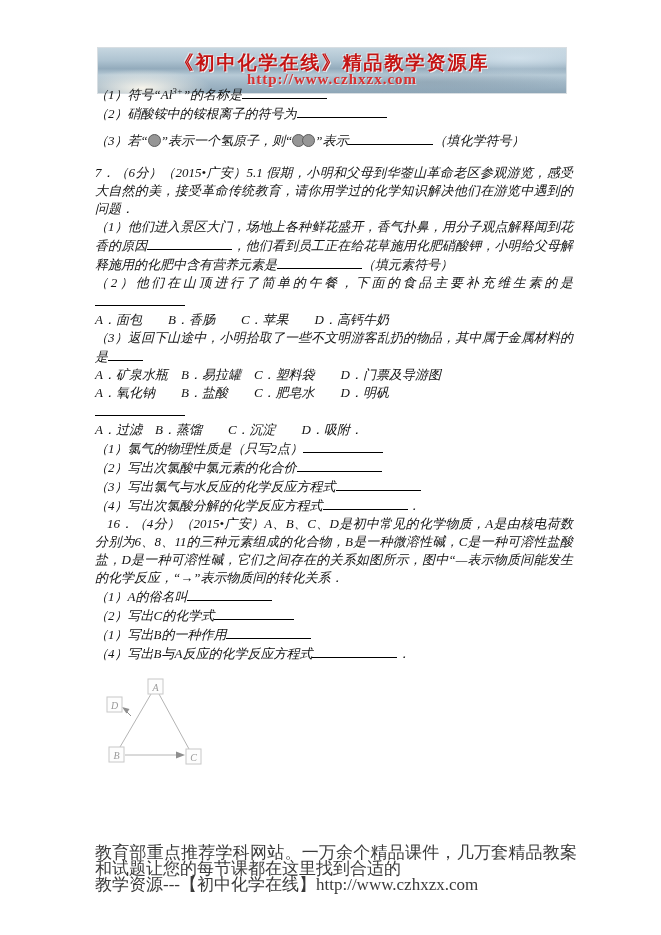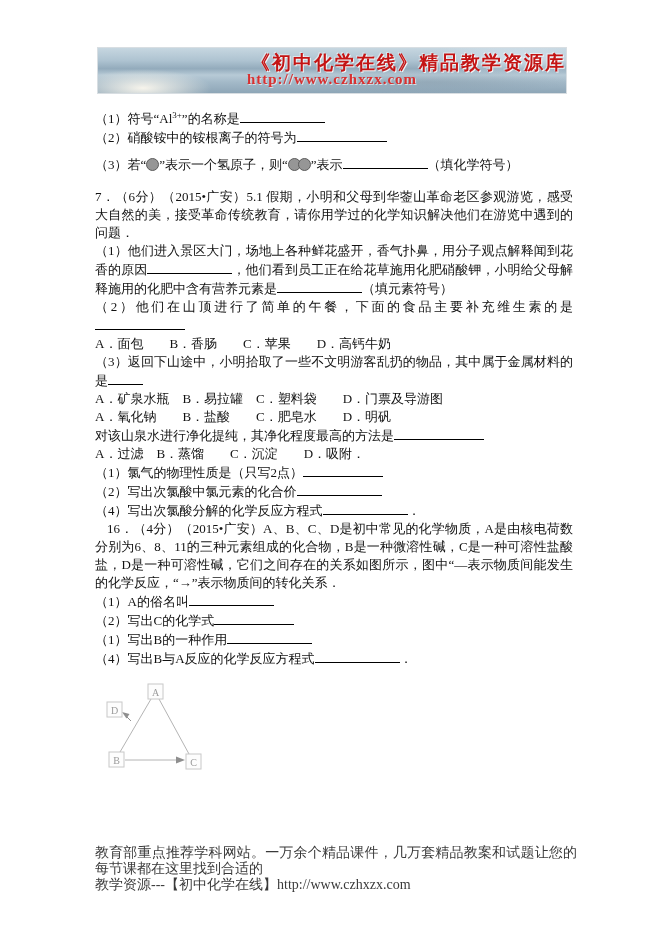--- a/index.html
+++ b/index.html
@@ -8,30 +8,30 @@
   .page{position:relative;width:661px;height:935px;background:#fff;}
 
   
   .banner{position:absolute;left:97px;top:47px;width:468px;height:45px;overflow:hidden;
     background:
       radial-gradient(ellipse 95px 26px at 45px 40px, rgba(252,248,238,.95), rgba(252,248,238,0) 72%),
       radial-gradient(ellipse 130px 22px at 420px 10px, rgba(214,228,238,.85), rgba(214,228,238,0) 75%),
       radial-gradient(ellipse 180px 14px at 330px 34px, rgba(120,140,155,.35), rgba(120,140,155,0) 80%),
       linear-gradient(180deg,#c6d6e0 0%,#aec3d1 28%,#93abbc 46%,#b7cad6 60%,#a3b9c8 76%,#8ea6b7 100%);
     border:1px solid #d8dee2;}
-  .banner-title{position:absolute;left:0;right:0;top:2px;text-align:right;
+  .banner-title{position:absolute;left:0;right:0;top:2px;text-align:center;
     font-size:19px;font-weight:bold;color:#c41414;letter-spacing:2px;
     text-shadow:1px 1px 0 rgba(255,255,255,.85),-1px -1px 0 rgba(255,255,255,.5);}
   .banner-url{position:absolute;left:0;right:0;top:23px;text-align:center;
     font-size:15px;font-weight:bold;color:#d83030;letter-spacing:1px;
     text-shadow:1px 1px 0 rgba(255,255,255,.6);}
 
   
-  .content{position:absolute;left:95px;top:109px;width:478px;
-    font-size:13px;line-height:18px;text-align:justify;}
+  .content{position:absolute;left:95px;top:85px;width:478px;
+    font-size:13px;line-height:18px;text-align:justify;font-style:italic;}
   p{margin:0;padding:0;}
   .gap8{margin-top:8px;}
   .gap14{margin-top:14px;}
   .indent{text-indent:12px;}
 
   .blank{display:inline-block;border-bottom:1px solid #000;height:13px;vertical-align:baseline;}
   .w35{width:35px}.w75{width:75px}.w80{width:80px}.w85{width:85px}.w90{width:90px}
   sup{font-size:9px;line-height:0;} sub{font-size:9px;line-height:0;}
 
   .atom{display:inline-block;width:11px;height:11px;border-radius:50%;
@@ -41,21 +41,21 @@
   
   .diagram-wrap{margin:10px 0 0 4px;height:100px;}
   .diagram text{font-family:"Liberation Serif",serif;font-size:10px;fill:#9a9a9a;}
   .diagram rect{fill:#fdfdfd;stroke:#c8c8c8;stroke-width:1;}
   .diagram line{stroke:#b4b4b4;stroke-width:1;}
   .diagram .arrowline{stroke:#8f8f8f;}
   .diagram polygon{fill:#8f8f8f;}
 
   
   .footer{position:absolute;left:95px;top:845px;width:482px;
-    font-size:14px;line-height:16px;color:#3a3a3a;text-align:justify;}
+    font-size:17px;line-height:16px;color:#3a3a3a;text-align:justify;}
   .footer .url{font-family:"Liberation Serif",serif;letter-spacing:0;}
 </style>
 </head>
 <body>
 
 <div class="page">
 
   <div class="banner">
     <div class="banner-title">《初中化学在线》精品教学资源库</div>
     <div class="banner-url">http://www.czhxzx.com</div>
@@ -73,26 +73,27 @@
 
     <p><span>（1）他们进入景区大门，场地上各种鲜花盛开，香气扑鼻，用分子观点解释闻到花香的原因</span><span class="blank w85"></span><span>，他们看到员工正在给花草施用化肥硝酸钾，小明给父母解释施用的化肥中含有营养元素是</span><span class="blank w85"></span><span>（填元素符号）</span></p>
 
     <p><span>（2）他们在山顶进行了简单的午餐，下面的食品主要补充维生素的是</span><span class="blank w90"></span></p>
     <p>A．面包　　B．香肠　　C．苹果　　D．高钙牛奶</p>
 
     <p><span>（3）返回下山途中，小明拾取了一些不文明游客乱扔的物品，其中属于金属材料的是</span><span class="blank w35"></span></p>
     <p>A．矿泉水瓶　B．易拉罐　C．塑料袋　　D．门票及导游图</p>
 
     <p>A．氧化钠　　B．盐酸　　C．肥皂水　　D．明矾</p>
-    <p><span>对该山泉水进行净化提纯，其净化程度最高的方法是</span><span class="blank w90"></span></p>
+    <p><span class="blank w90"></span></p>
     <p>A．过滤　B．蒸馏　　C．沉淀　　D．吸附．</p>
 
 
     <p><span>（1）氯气的物理性质是（只写2点）</span><span class="blank w80"></span></p>
     <p><span>（2）写出次氯酸中氯元素的化合价</span><span class="blank w85"></span></p>
+    <p><span>（3）写出氯气与水反应的化学反应方程式</span><span class="blank w85"></span></p>
     <p><span>（4）写出次氯酸分解的化学反应方程式</span><span class="blank w85"></span><span>．</span></p>
 
     <p class="indent">16．（4分）（2015•广安）A、B、C、D是初中常见的化学物质，A是由核电荷数分别为6、8、11的三种元素组成的化合物，B是一种微溶性碱，C是一种可溶性盐酸盐，D是一种可溶性碱，它们之间存在的关系如图所示，图中“—表示物质间能发生的化学反应，“→”表示物质间的转化关系．</p>
 
     <p><span>（1）A的俗名叫</span><span class="blank w85"></span></p>
     <p><span>（2）写出C的化学式</span><span class="blank w80"></span></p>
     <p><span>（1）写出B的一种作用</span><span class="blank w85"></span></p>
     <p><span>（4）写出B与A反应的化学反应方程式</span><span class="blank w85"></span><span>．</span></p>
 
     <div class="diagram-wrap">

